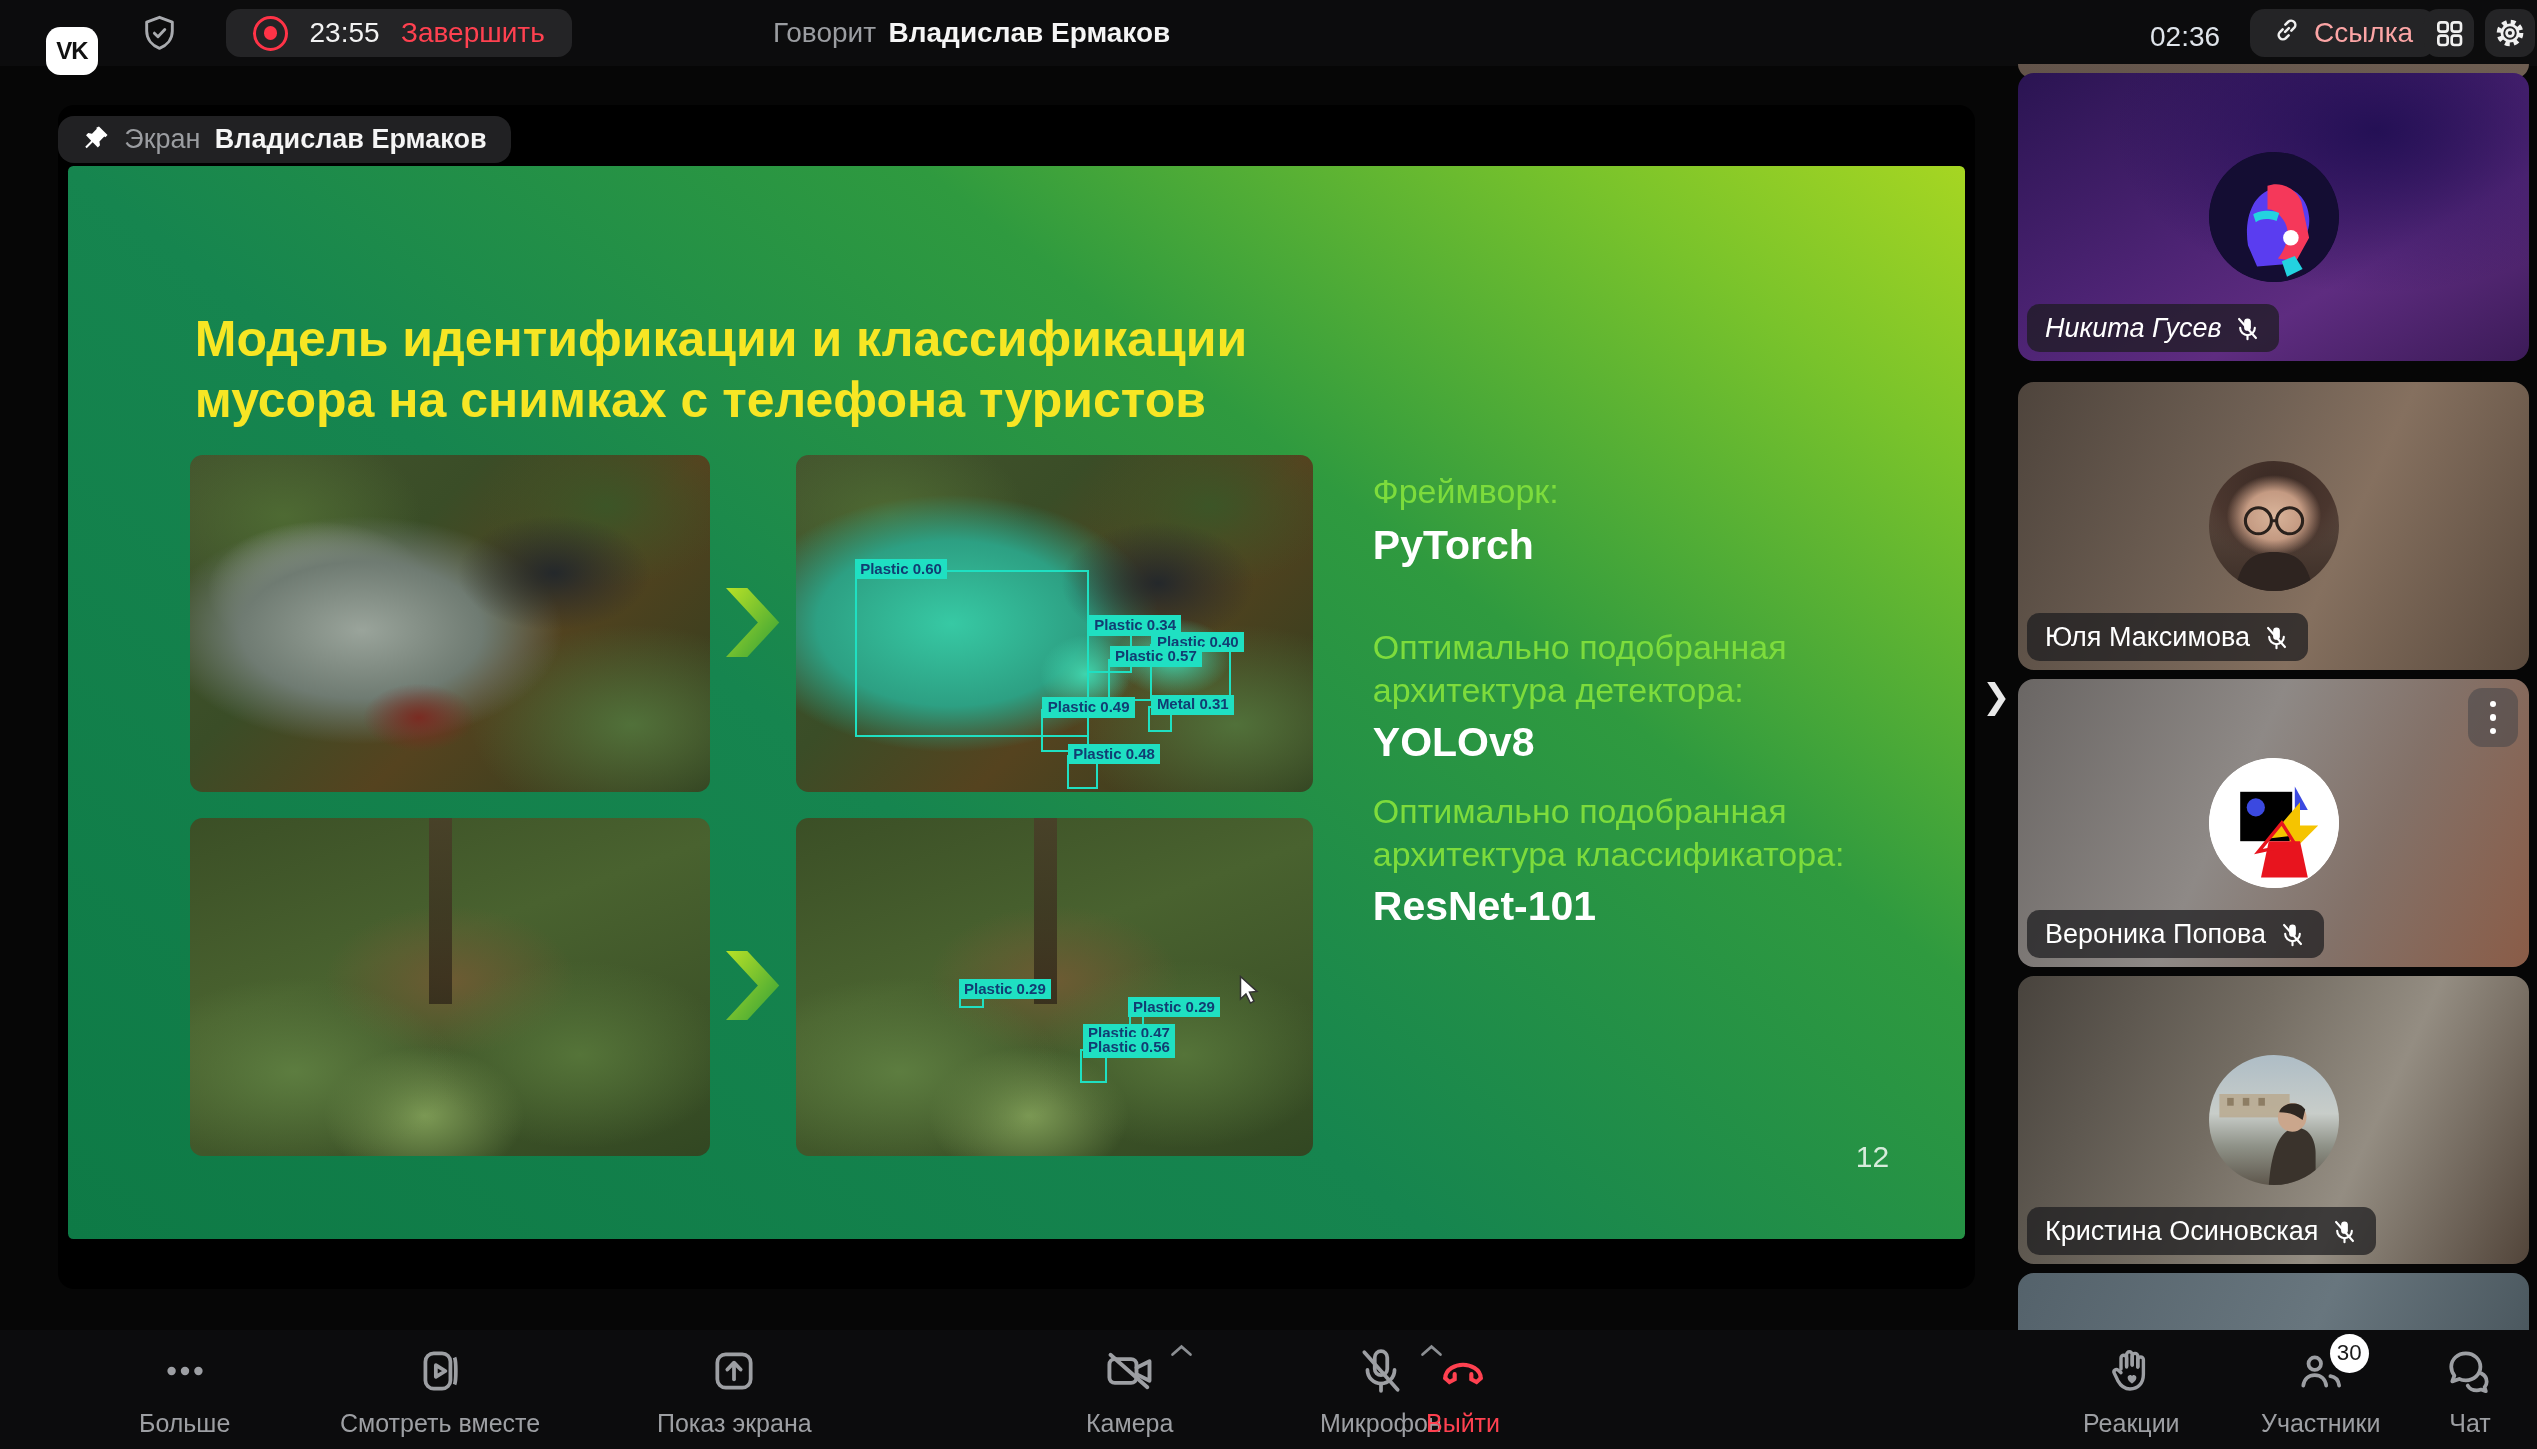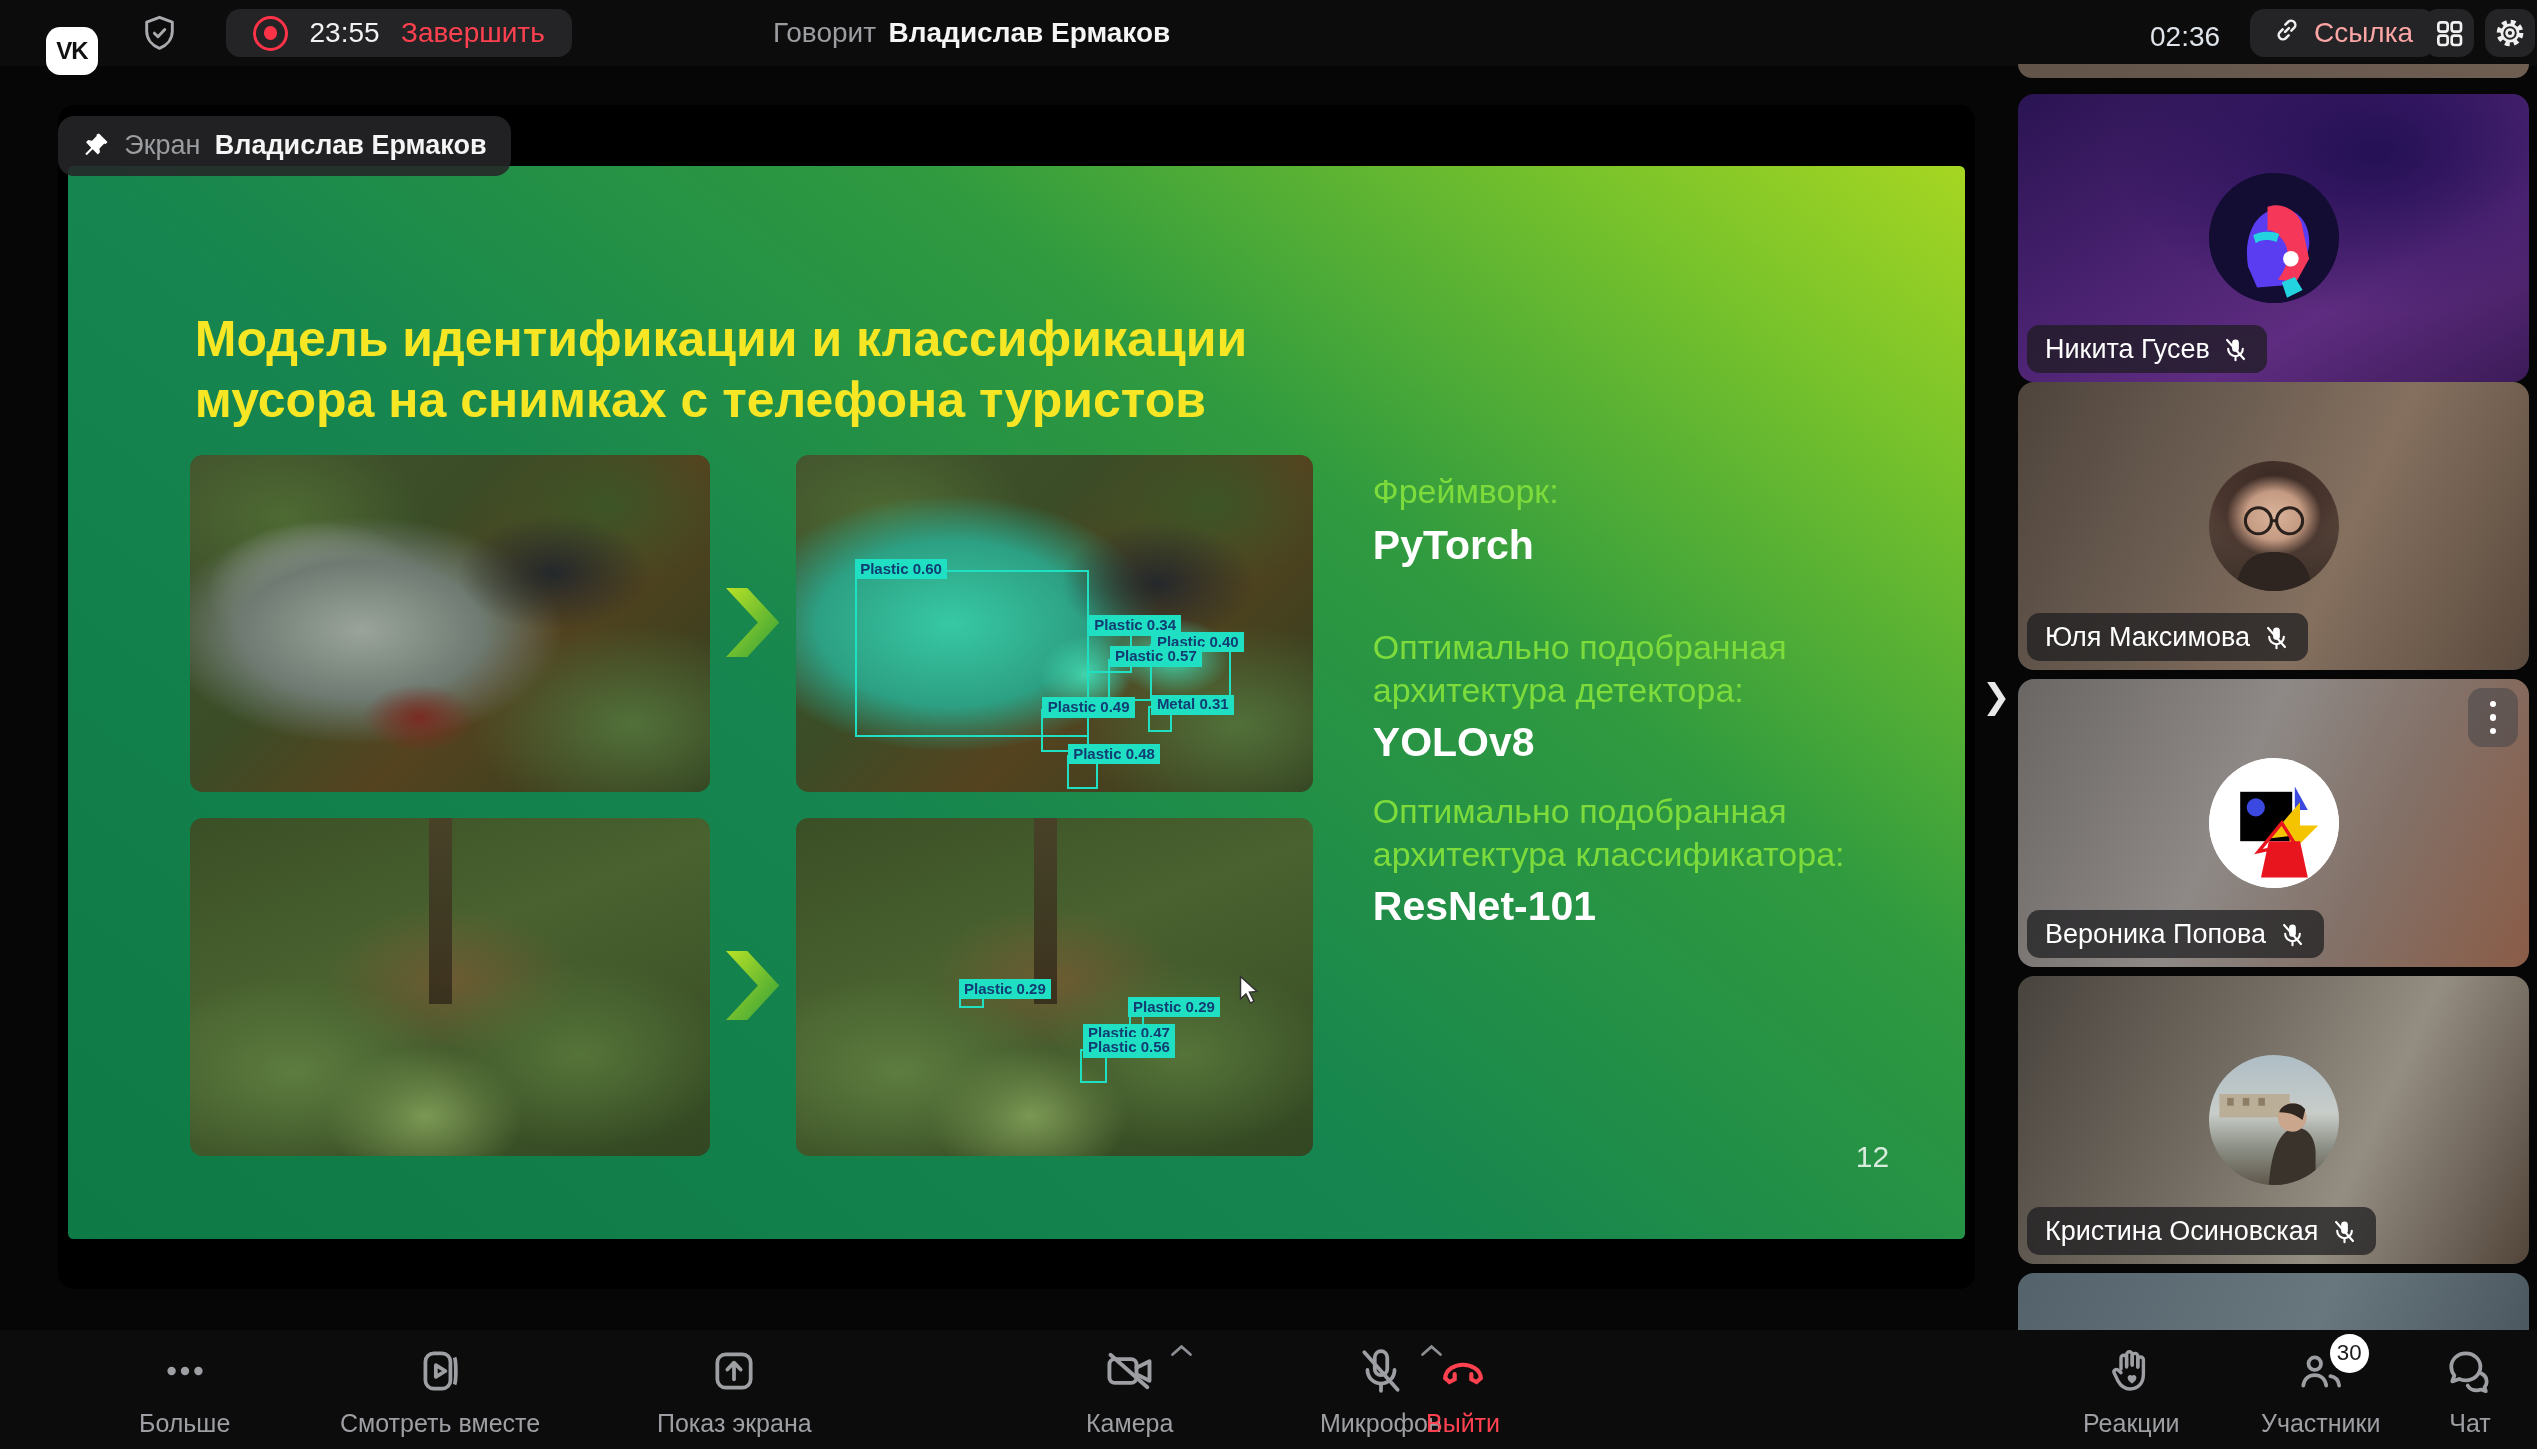--- a/index.html
+++ b/index.html
@@ -23,21 +23,21 @@
   .elapsed{position:absolute;left:2150px;top:4px;height:66px;display:flex;align-items:center;font-size:28px;color:#dfe4ea;}
   .link-pill{position:absolute;left:2250px;top:9px;height:48px;background:#242426;border-radius:14.3px;
              display:flex;align-items:center;gap:12.5px;padding:0 21.5px;font-size:28px;color:#fca5a5;}
   .sq-btn{position:absolute;top:9px;width:50px;height:48px;background:#242426;border-radius:14.3px;
           display:flex;align-items:center;justify-content:center;}
 
   
   .stage{position:absolute;left:58px;top:105px;width:1917px;height:1184px;background:#000;border-radius:16px;overflow:hidden;}
   .slide{position:absolute;left:9.8px;top:61px;width:1897px;height:1073px;border-radius:5.4px;overflow:hidden;
          background:linear-gradient(38deg,#0e7a46 0%,#16854f 42%,#2f9a3f 68%,#79c32b 88%,#a6d622 100%);}
-  .pin-pill{position:absolute;left:0;top:10.7px;height:60px;background:rgba(38,38,40,.88);border-radius:16px;
+  .pin-pill{position:absolute;left:0;top:10.7px;height:47px;background:rgba(38,38,40,.88);border-radius:16px;
             display:flex;align-items:center;gap:14.3px;padding:0 25px;z-index:5;}
   .pin-pill .pfx{color:#9b9da1;font-size:27px;}
   .pin-pill .nm{color:#f5f5f5;font-size:27px;font-weight:700;}
 
   .slide-title{position:absolute;left:127px;top:143px;font-size:50px;line-height:61px;font-weight:700;color:#f7e624;}
   .pageno{position:absolute;left:1788px;top:974px;font-size:30px;color:#d7ecdc;}
 
   .photo{position:absolute;border-radius:12.5px;overflow:hidden;background:#2f4425;}
   .photo .ly{position:absolute;inset:0;}
   .forestA{background:
@@ -70,23 +70,23 @@
 
   .rtext{position:absolute;left:1305px;width:572px;}
   .lbl{color:#7ddc3c;font-size:34px;line-height:43px;}
   .val{color:#fff;font-size:41px;font-weight:700;}
 
   .collapse{position:absolute;left:1982px;top:676px;color:#e8e8e8;font-size:34px;font-weight:700;cursor:pointer;}
 
   
   .tile{position:absolute;left:2018px;width:511px;height:288px;border-radius:16px;overflow:hidden;}
   .tile.t-partial-top{top:64px;height:14.3px;border-radius:0 0 16px 16px;background:linear-gradient(90deg,#63544a,#6e5e52);}
-  .tile.t1{top:94px;background:
+  .tile.t1{top:73px;background:
       radial-gradient(375px 232px at 70% 20%,#241055 0%,transparent 70%),
-      linear-gradient(150deg,#2a1452 0%,#4c2373 45%,#5e2c80 68%,#3c1b58 100%);}
+      linear-gradient(150deg,#2a1452 0%,#4c2373 45%,#5e2c80 68%,#3c1b58 100%); font-style: italic;}
   .tile.t2{top:382px;background:linear-gradient(115deg,#4e443c 0%,#6e5f53 38%,#85705f 62%,#5a4a3d 100%);}
   .tile.t3{top:679px;background:linear-gradient(115deg,#6a6664 0%,#8e8986 42%,#837168 68%,#8a5c47 100%);}
   .tile.t4{top:976px;background:linear-gradient(115deg,#48433d 0%,#736c62 40%,#948d82 66%,#52453a 100%);}
   .tile.t-partial-bot{top:1273px;height:59px;border-radius:16px 16px 0 0;background:linear-gradient(115deg,#54626b,#68767e 60%,#4b585f);}
   .avatar{position:absolute;left:50%;top:50%;transform:translate(-50%,-50%);width:130px;height:130px;border-radius:50%;overflow:hidden;}
   .name-pill{position:absolute;left:9px;bottom:9px;height:48px;background:rgba(28,28,30,.72);border-radius:12.5px;
              display:flex;align-items:center;gap:12.5px;padding:0 18px;font-size:27px;color:#fff;white-space:nowrap;}
   .menu-btn{position:absolute;right:10.7px;top:9px;width:50px;height:59px;background:rgba(70,70,72,.55);border-radius:14.3px;
             display:flex;flex-direction:column;align-items:center;justify-content:center;gap:7.2px;}
   .menu-btn i{width:6.3px;height:6.3px;border-radius:50%;background:#fff;}

